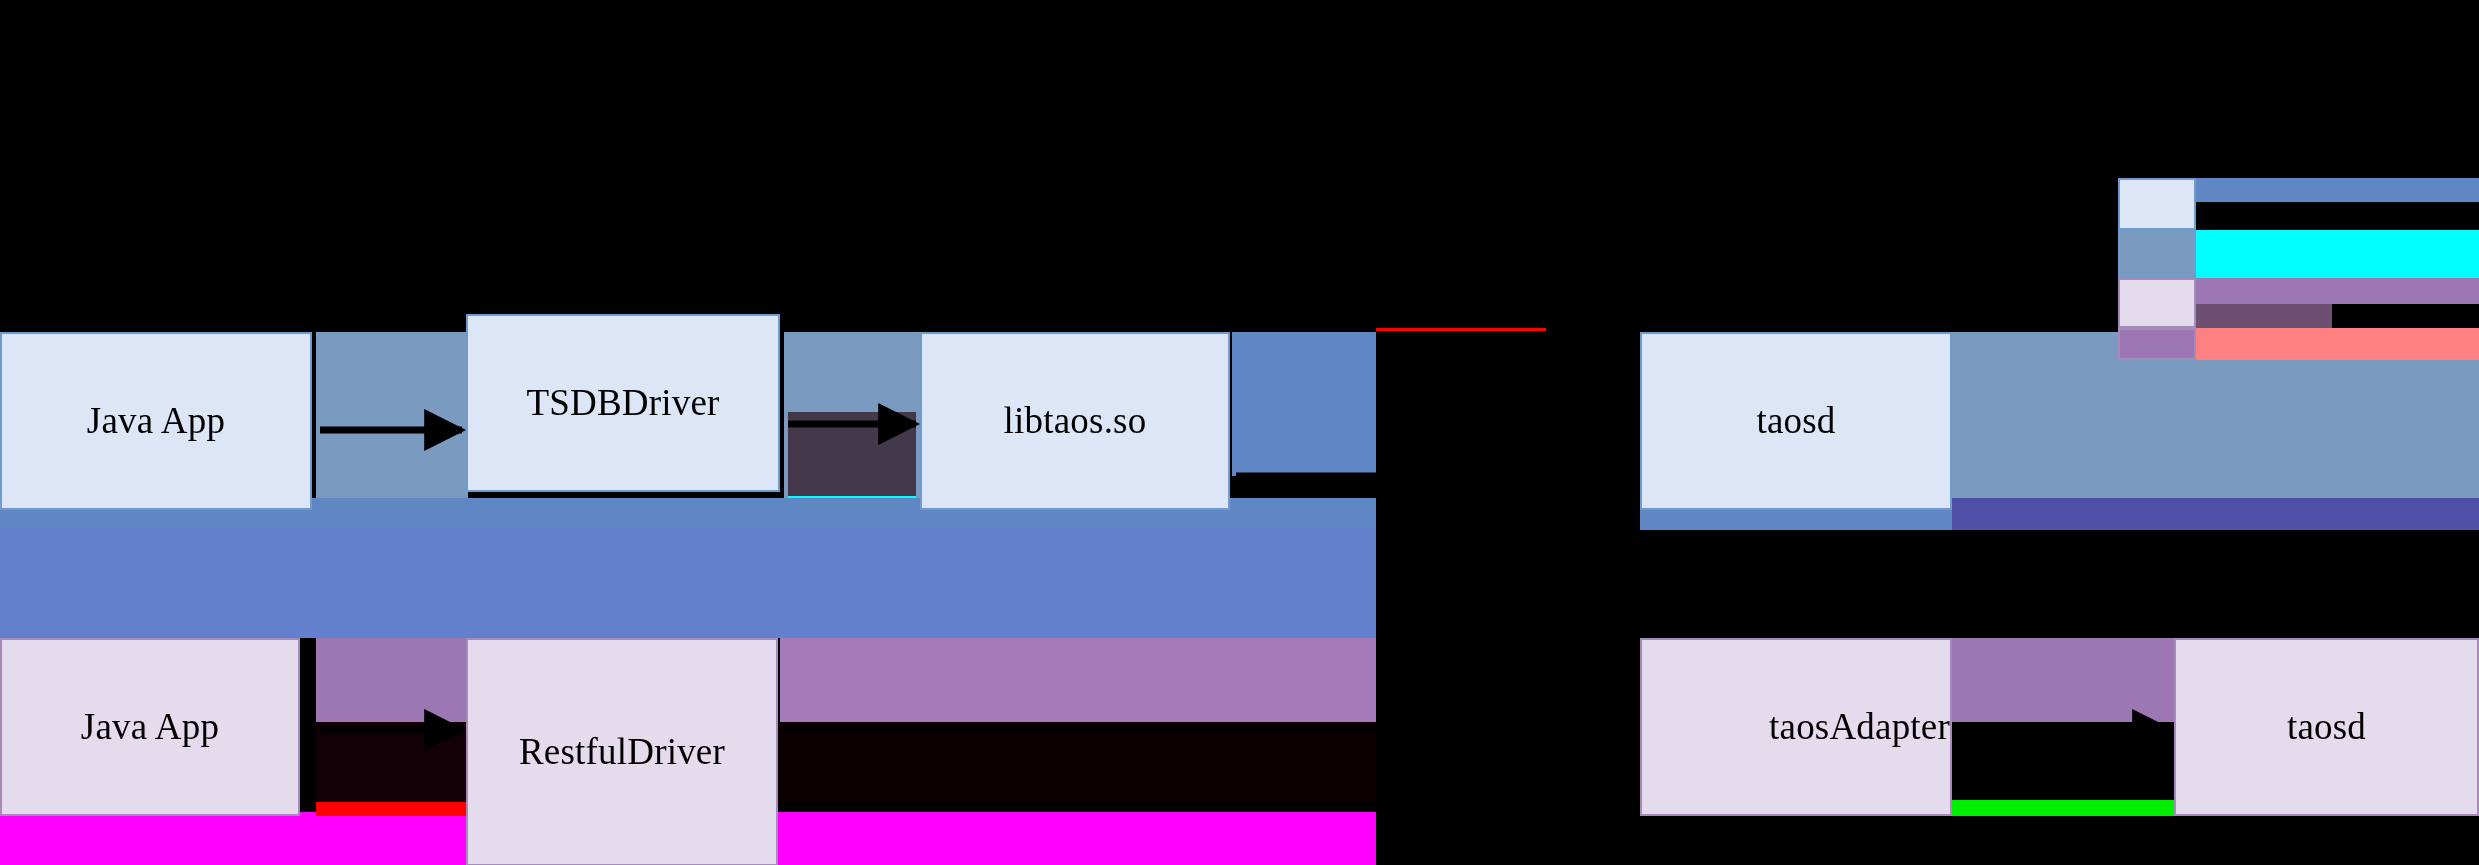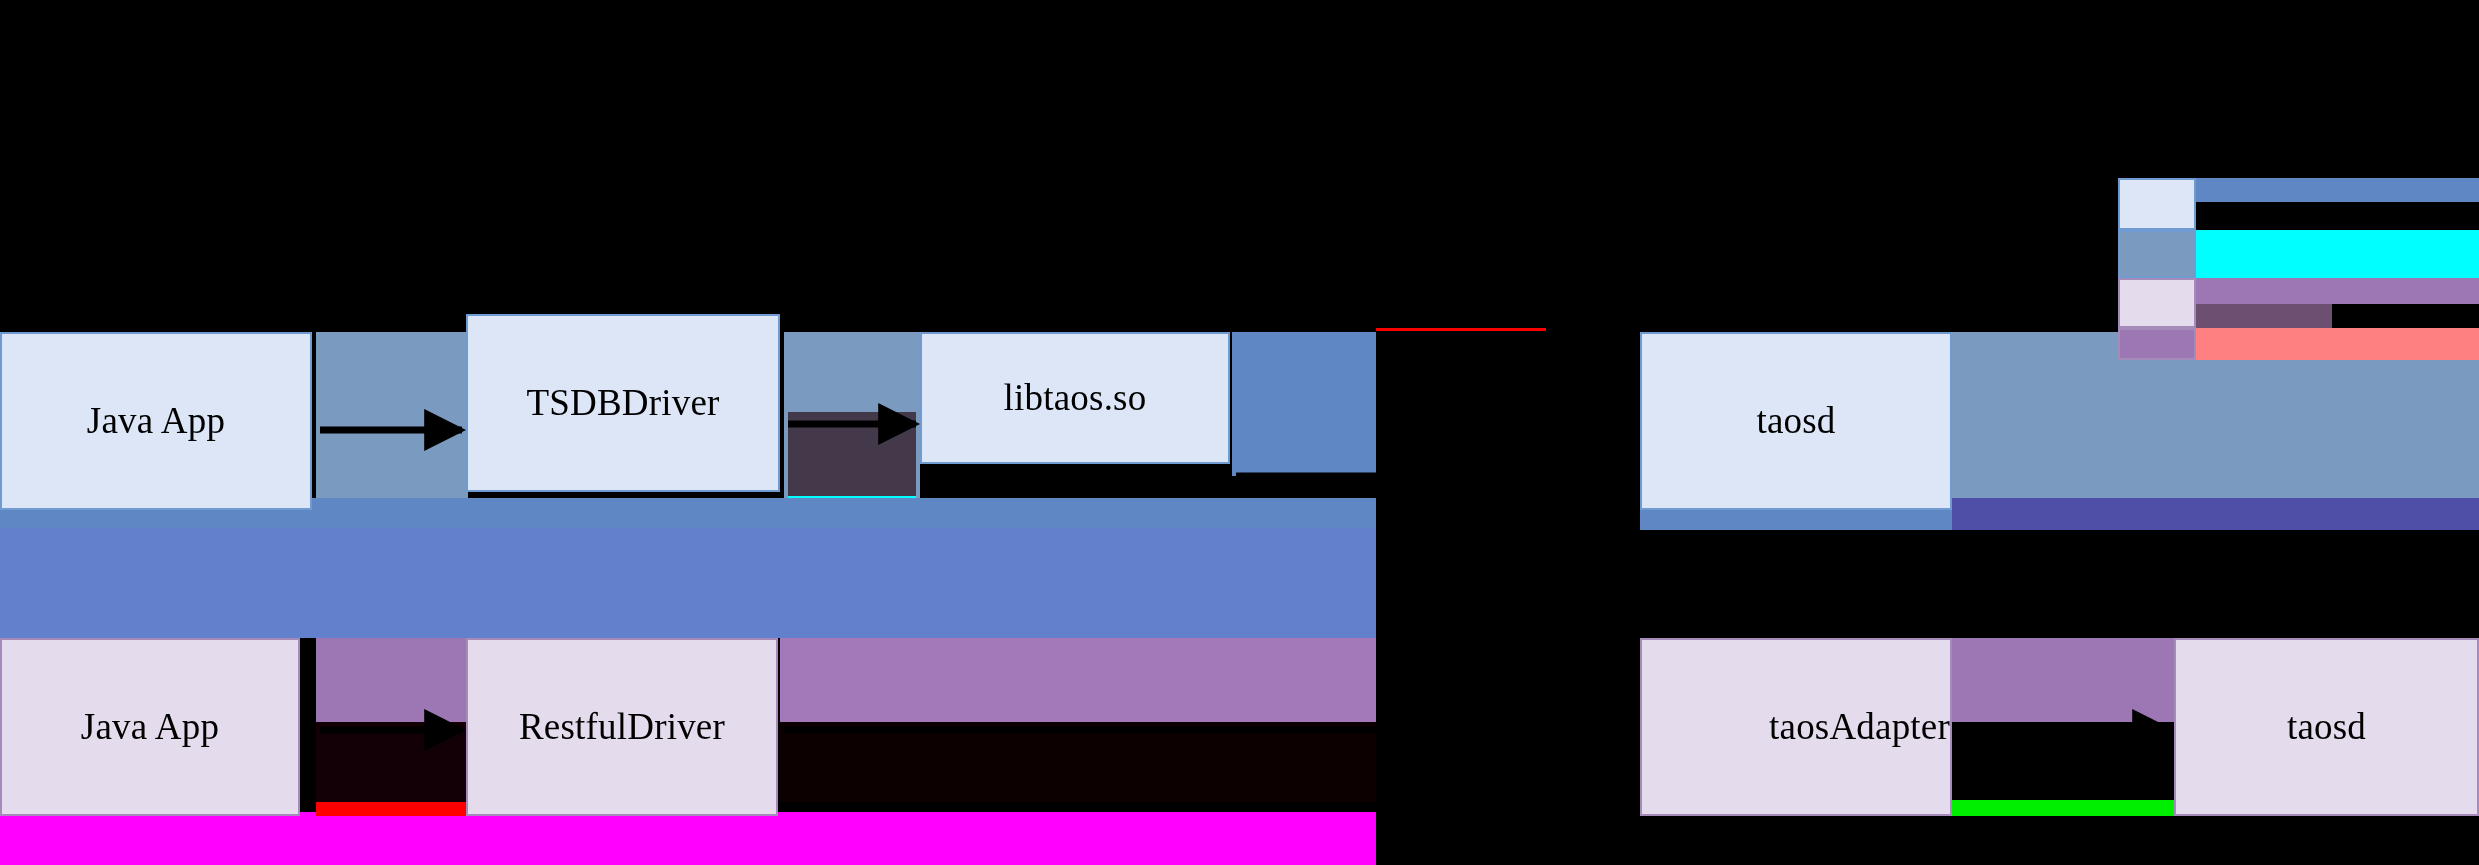--- a/index.html
+++ b/index.html
@@ -105,30 +105,30 @@
       <div class="legend-swatch orchid-fill" style="left: 2118px; top: 328px; width: 78px; height: 32px;"></div>
     </div>
 
   <div id="nodes-layer">
       <div class="node blue" style="left: 0px; top: 332px; width: 312px; height: 178px;">
         <span>Java App</span>
       </div>
       <div class="node blue" style="left: 466px; top: 314px; width: 314px; height: 178px;">
         <span>TSDBDriver</span>
       </div>
-      <div class="node blue" style="left: 920px; top: 332px; width: 310px; height: 132px;">
+      <div class="node blue" style="left: 920px; top: 332px; width: 310px; height: 178px;">
         <span>libtaos.so</span>
       </div>
       <div class="node blue" style="left: 1640px; top: 332px; width: 312px; height: 178px;">
         <span>taosd</span>
       </div>
       <div class="node purple" style="left: 0px; top: 638px; width: 300px; height: 178px;">
         <span>Java App</span>
       </div>
-      <div class="node purple" style="left: 466px; top: 638px; width: 312px; height: 178px;">
+      <div class="node purple" style="left: 466px; top: 638px; width: 312px; height: 228px;">
         <span>RestfulDriver</span>
       </div>
       <div class="node purple" style="left: 1640px; top: 638px; width: 312px; height: 178px; justify-content: flex-end;">
         <span>taosAdapter</span>
       </div>
       <div class="node purple" style="left: 2174px; top: 638px; width: 305px; height: 178px;">
         <span>taosd</span>
       </div>
     </div>
 

